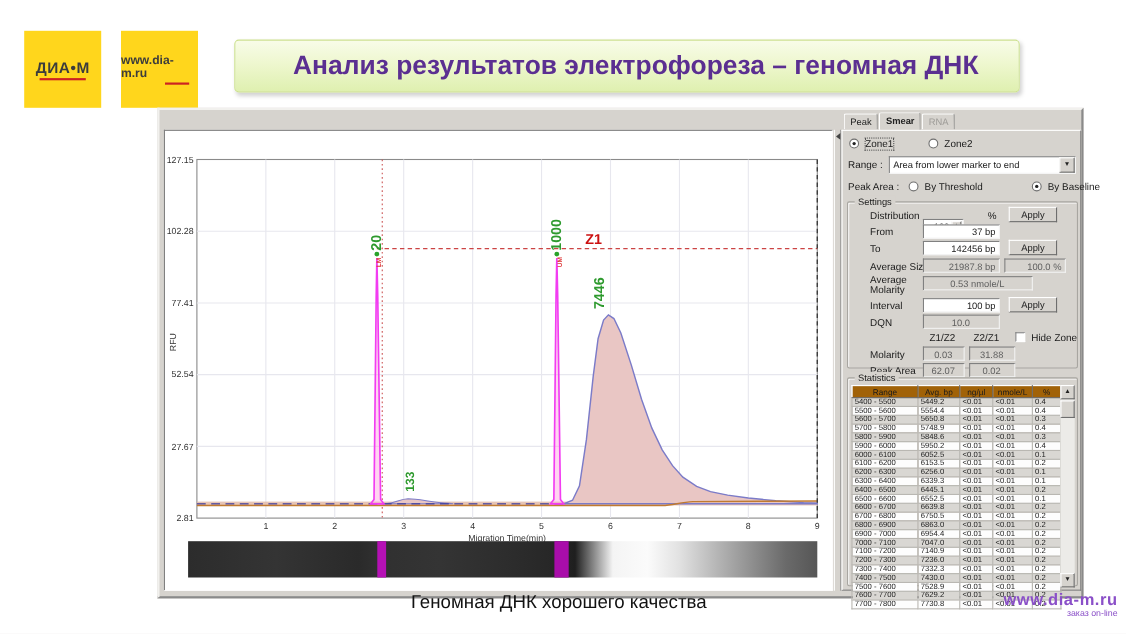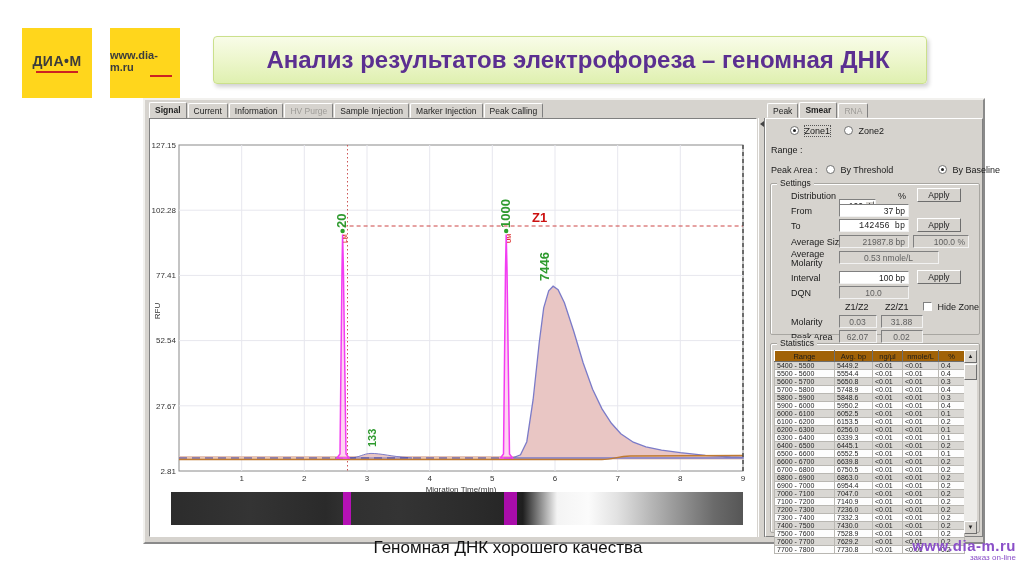--- a/index.html
+++ b/index.html
@@ -126,29 +126,20 @@
     <span class="logo-main" style="font-size:11px;">www.dia-m.ru</span>
     <span class="tagline-bar" style="width:22px;align-self:flex-end;margin-right:8px;"></span>
   </div>
 
   <div class="title-banner">
     <span class="title-text">Анализ результатов электрофореза – геномная ДНК</span>
   </div>
 
   <div class="app-window">
 
-    <div class="tabbar" style="left:4px; top:2px;">
-      <span class="tab active">Signal</span>
-      <span class="tab">Current</span>
-      <span class="tab">Information</span>
-      <span class="tab disabled">HV Purge</span>
-      <span class="tab">Sample Injection</span>
-      <span class="tab">Marker Injection</span>
-      <span class="tab">Peak Calling</span>
-    </div>
 
     <div class="chart-panel">
       <svg width="606" height="417" viewBox="0 0 606 417">
 
         <rect x="29" y="26" width="564" height="326" fill="#ffffff" stroke="#8a8a8a" stroke-width="1"></rect>
 
         <g stroke="#e7e7ee" stroke-width="1">
           <line x1="91.7" y1="26" x2="91.7" y2="352"></line>
             <line x1="154.3" y1="26" x2="154.3" y2="352"></line>
           <line x1="217" y1="26" x2="217" y2="352"></line>
@@ -230,30 +221,34 @@
     </div>
 
     <div class="tabbar" style="left:622px; top:2px;">
       <span class="tab">Peak</span>
       <span class="tab active">Smear</span>
       <span class="tab disabled">RNA</span>
     </div>
 
     <div class="side-panel">
 
-      <div class="row-abs" style="left:24px; top:7px;text-align:right;">
+      <div class="row-abs" style="left:6px; top:7px;text-align:right;">
         <span class="radio checked"></span>
         <span class="focus-dotted">Zone1</span>
       </div>
       <div class="row-abs" style="left:78px; top:7px;">
         <span class="radio"></span>
         <span>Zone2</span>
       </div>
 
       <span class="lbl" style="left:5px; top:26px;">Range :</span>
+      <div class="combo" style="left:42px; top:23px; width:170px;">
+        <span class="combo-text">Area from lower marker to end</span>
+        <span class="combo-btn">▼</span>
+      </div>
 
       <span class="lbl" style="left:5px; top:46px;">Peak Area :</span>
       <div class="row-abs" style="left:60px; top:46px;">
         <span class="radio"></span>
         <span>By Threshold</span>
       </div>
       <div class="row-abs" style="left:132px; top:46px;padding-left:40px;">
         <span class="radio checked"></span>
         <span>By Baseline</span>
       </div>
@@ -269,21 +264,21 @@
             <span class="spin-btn">▼</span>
           </span>
         </div>
         <span class="lbl" style="left:127px; top:7px;">%</span>
         <div class="btn" style="left:146px; top:4px; width:44px;">Apply</div>
 
         <span class="lbl" style="left:20px; top:22px;">From</span>
         <div class="fld" style="left:68px; top:20px; width:70px;">37 bp</div>
 
         <span class="lbl" style="left:20px; top:37px;">To</span>
-        <div class="fld" style="left:68px; top:35px; width:70px;font-family:Liberation Mono, monospace;">142456 bp</div>
+        <div class="fld" style="left:68px; top:35px; width:70px;">142456 bp</div>
         <div class="btn" style="left:146px; top:34px; width:44px;">Apply</div>
 
         <span class="lbl" style="left:20px; top:53px;">Average Size</span>
         <div class="fld gray" style="left:68px; top:51px; width:70px;">21987.8 bp</div>
         <div class="fld gray" style="left:142px; top:51px; width:56px;">100.0 %</div>
 
         <span class="lbl" style="left:20px; top:65px;">Average</span>
         <span class="lbl" style="left:20px; top:74px;">Molarity</span>
         <div class="fld gray center" style="left:68px; top:67px; width:100px;">0.53 nmole/L</div>
 

